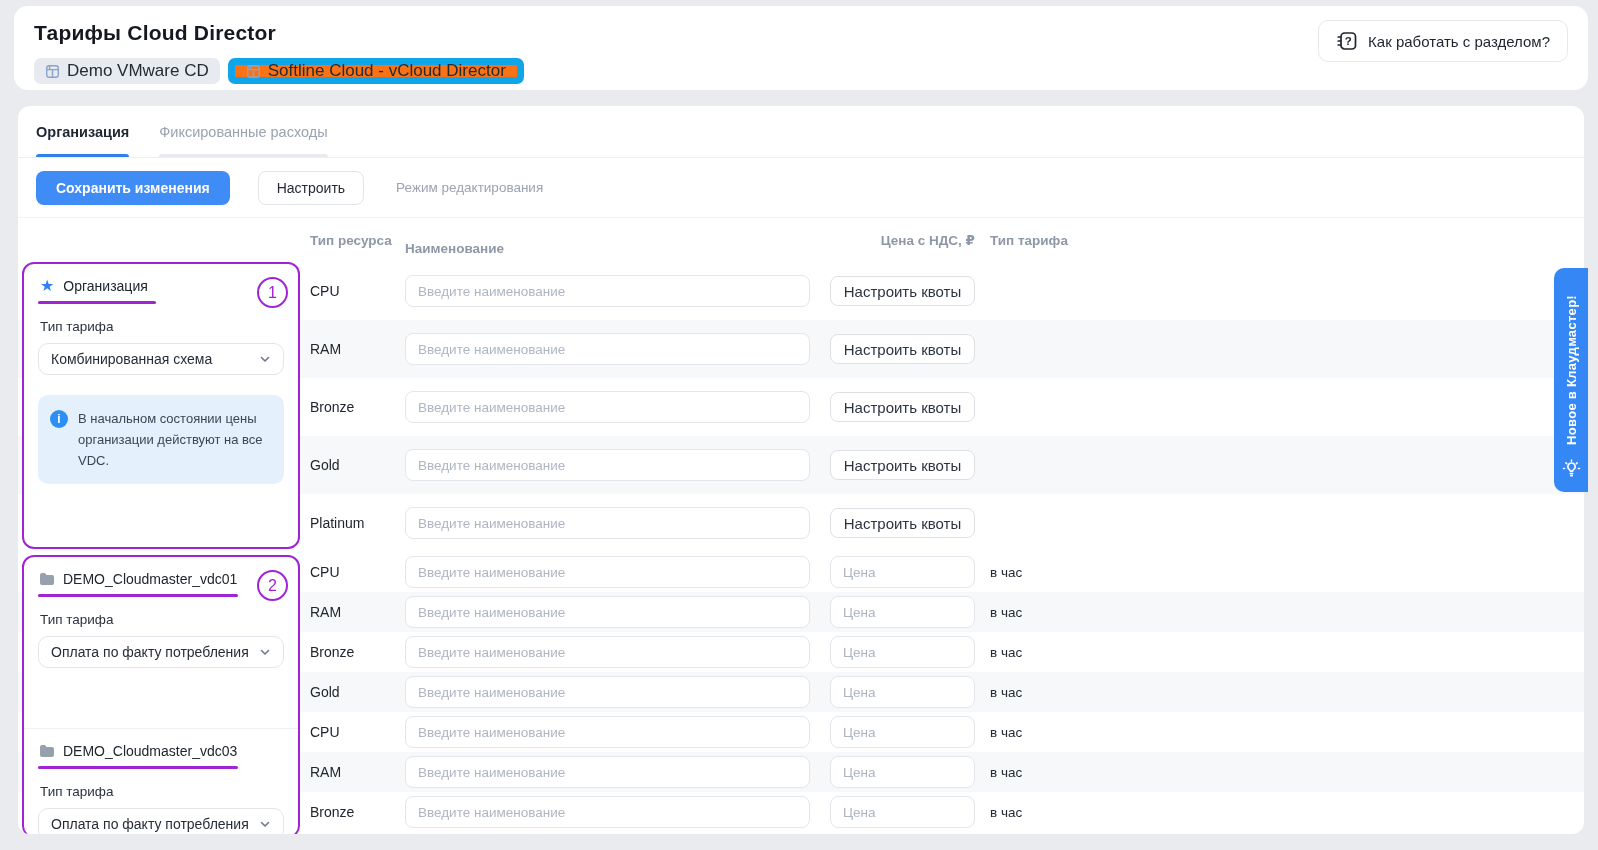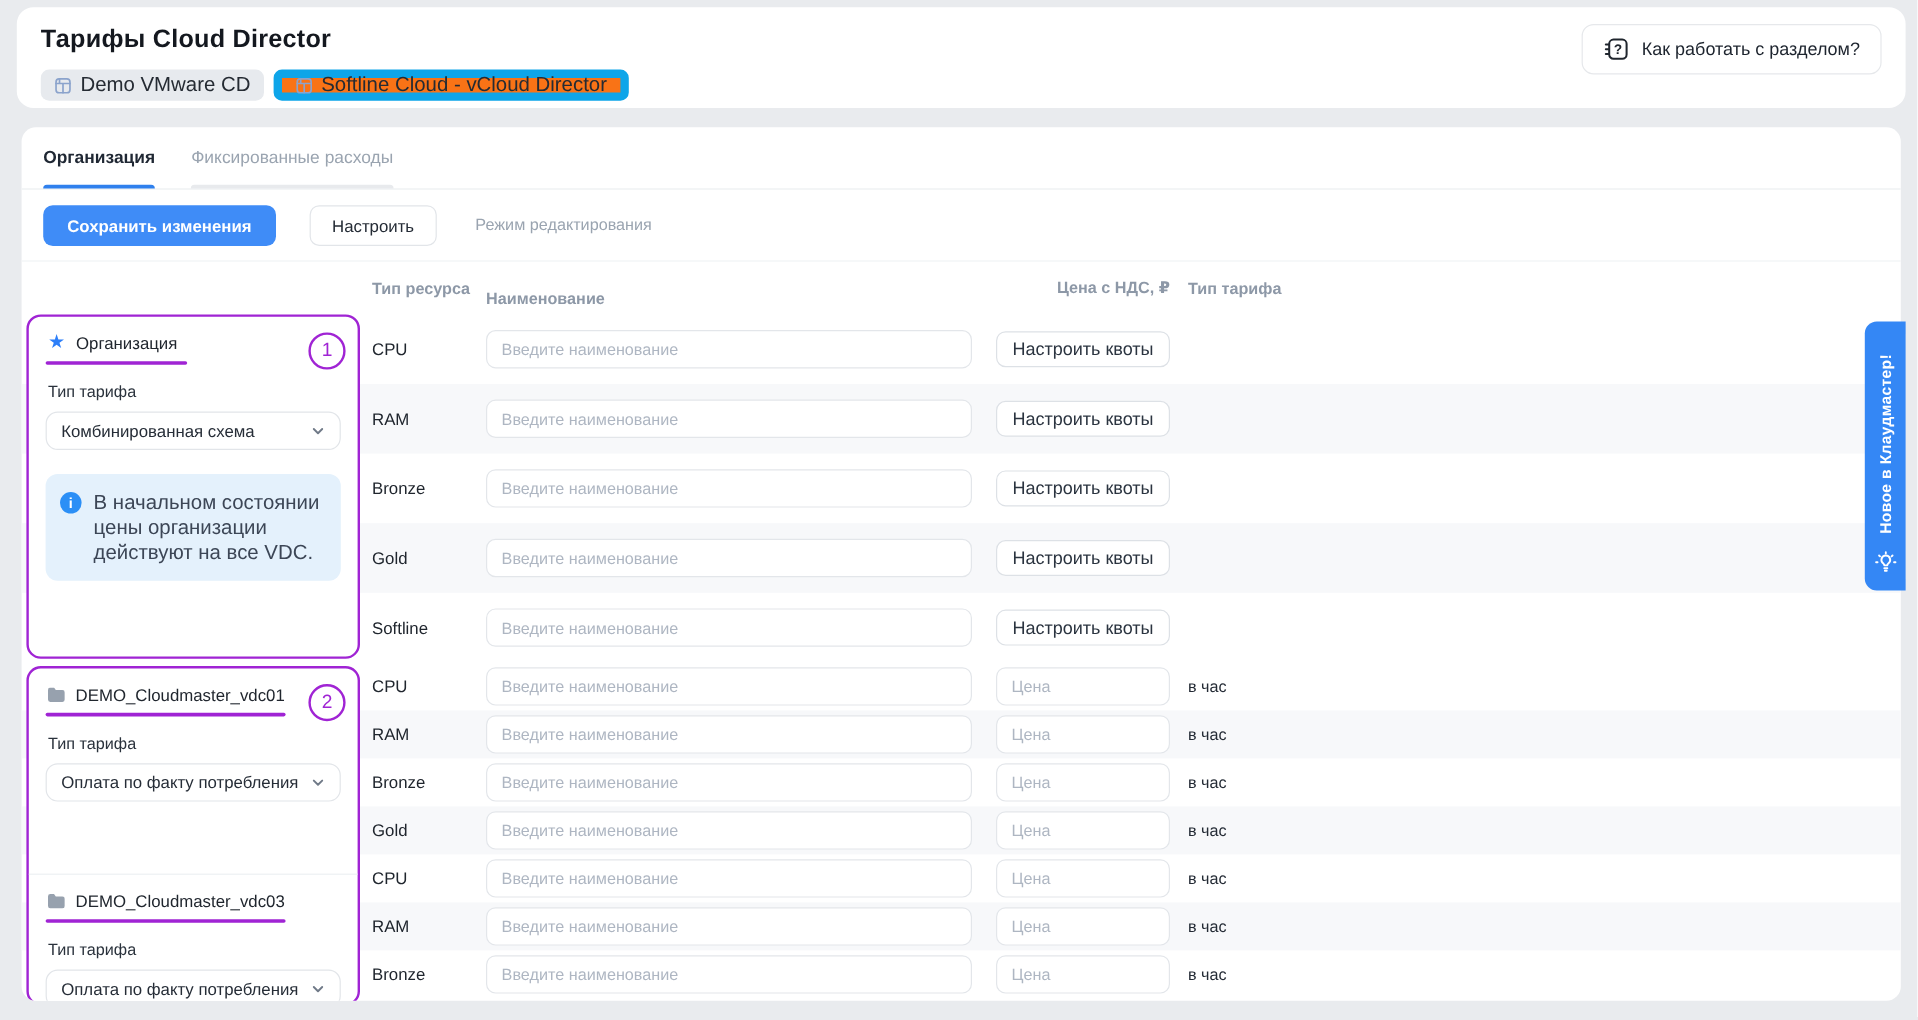--- a/index.html
+++ b/index.html
@@ -93,21 +93,21 @@
     padding: 0 12px; font-size: 14px; color: #262d37; cursor: pointer; background: #fff; }
   .callout-circle { position: absolute; top: 13px; right: 10px; width: 31px; height: 31px;
     border: 2px solid #a024d4; border-radius: 50%; color: #a024d4;
     display: flex; align-items: center; justify-content: center;
     font-size: 16px; background: #fff; }
   .info-box { margin: 20px 2px 0; background: #e4f1fc; border-radius: 10px;
     padding: 13px 12px 13px 12px; display: flex; gap: 10px; }
   .info-icon { flex: 0 0 18px; width: 18px; height: 18px; border-radius: 50%;
     background: #2b8ff6; color: #fff; font-size: 12px; font-weight: 700;
     display: flex; align-items: center; justify-content: center; margin-top: 2px; }
-  .info-text p { font-size: 17px; line-height: 21px; color: #3c4656; }
+  .info-text p { font-size: 13px; line-height: 21px; color: #3c4656; }
   .info-text p + p { margin-top: 21px; }
   .box-divider { height: 1px; background: #edf0f3; margin: 60px -12px 14px; }
   
   .promo-tab { position: absolute; top: 268px; right: 10px; width: 34px; height: 224px;
     background: #3487f5; border-radius: 10px 0 0 10px; z-index: 5;
     display: flex; flex-direction: column; align-items: center; justify-content: flex-end;
     padding-bottom: 14px; cursor: pointer; }
   .promo-text { writing-mode: vertical-rl; transform: rotate(180deg);
     color: #fff; font-size: 13px; font-weight: 700; letter-spacing: .3px;
     margin-bottom: 14px; white-space: nowrap; }
@@ -185,21 +185,21 @@
         <span class="res-label">Bronze</span>
         <input class="name-input" placeholder="Введите наименование" style="">
         <button class="quota-btn">Настроить квоты</button>
       </div>
       <div class="row alt">
         <span class="res-label">Gold</span>
         <input class="name-input" placeholder="Введите наименование" style="">
         <button class="quota-btn">Настроить квоты</button>
       </div>
       <div class="row">
-        <span class="res-label">Softline</span>
+        <span class="res-label">Platinum</span>
         <input class="name-input" placeholder="Введите наименование" style="">
         <button class="quota-btn">Настроить квоты</button>
       </div>
 
       <div class="row compact">
         <span class="res-label">CPU</span>
         <input class="name-input" placeholder="Введите наименование" style="">
         <input class="price-input" placeholder="Цена" style="">
         <span class="per-hour">в час</span>
       </div>

